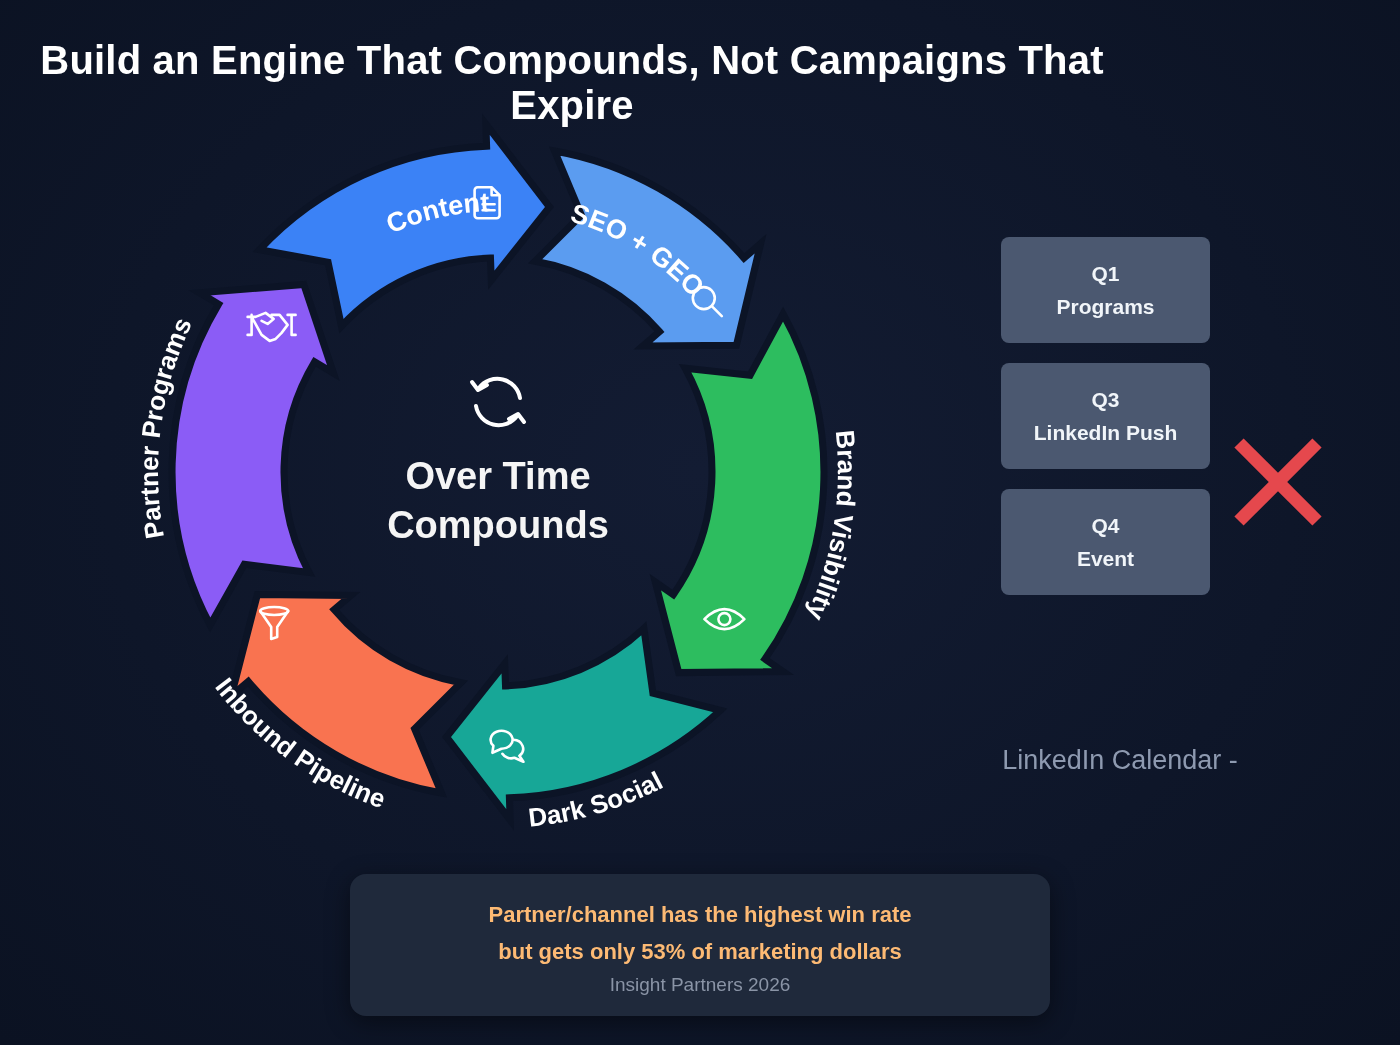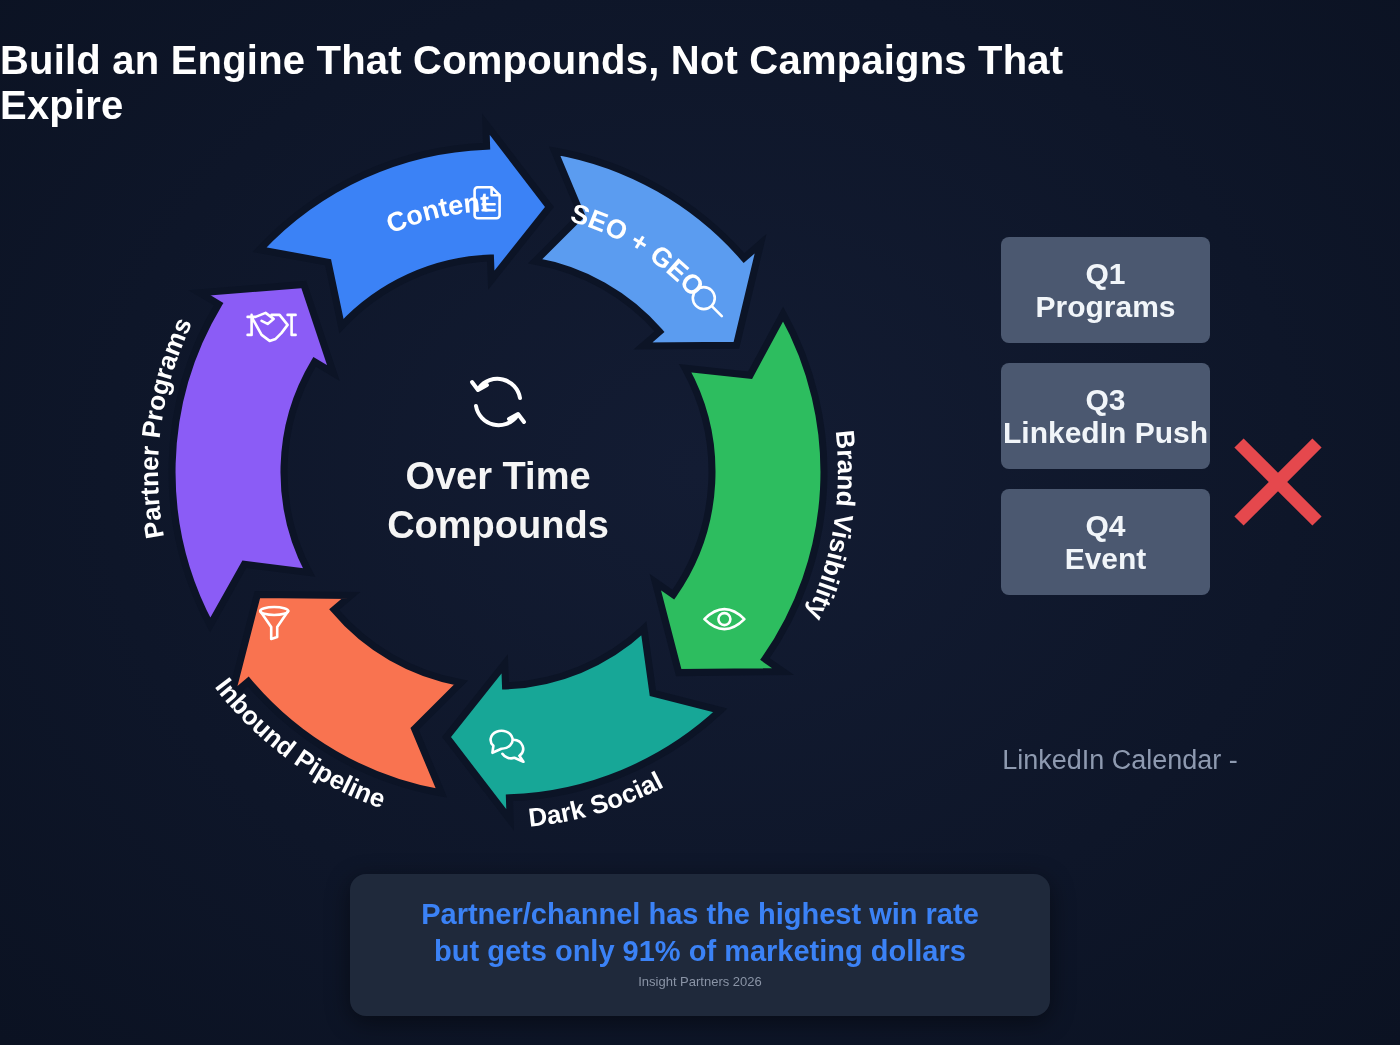--- a/index.html
+++ b/index.html
@@ -3,48 +3,48 @@
 <meta charset="utf-8">
 <style>
   html, body { margin: 0; padding: 0; }
   body {
     width: 1400px; height: 1045px; overflow: hidden;
     background: radial-gradient(ellipse at 50% 45%, #131c33 0%, #0e1629 60%, #0b1222 100%);
     font-family: "Liberation Sans", "DejaVu Sans", sans-serif;
     color: #ffffff; position: relative;
   }
   .title {
-    position: absolute; left: 0; top: 38px; width: 1144px; 
+    position: absolute; left: 0; top: 38px; width: 1144px; text-align: center;
     font-size: 40px; font-weight: 700; letter-spacing: 0.2px; color: #ffffff;
   }
   #cycle { position: absolute; left: 0; top: 0; width: 1400px; height: 1045px; }
   .center-label {
     position: absolute; left: 348px; top: 452px; width: 300px; text-align: center;
     font-size: 38px; font-weight: 700; line-height: 49px; color: #f5f5f5;
   }
   .center-icon { position: absolute; left: 460px; top: 364px; width: 76px; height: 76px; }
   .cards { position: absolute; left: 1001px; top: 237px; width: 209px; }
   .card {
     width: 209px; height: 106px; box-sizing: border-box; margin-bottom: 20px;
     background: #4b5870; border-radius: 8px;
     display: flex; flex-direction: column; align-items: center; justify-content: center;
-    font-weight: 700; font-size: 30px; line-height: 33px; color: #f1f5f9;
+    font-weight: 700; font-size: 21px; line-height: 33px; color: #f1f5f9;
   }
   .xmark { position: absolute; left: 1233px; top: 437px; width: 90px; height: 90px; }
   .cal-caption {
     position: absolute; left: 920px; top: 744px; width: 400px; text-align: center;
     font-size: 27px; line-height: 33px; color: #8e9ab0;
   }
   .stat-box {
     position: absolute; left: 350px; top: 874px; width: 700px; height: 142px;
     background: #1f293b; border-radius: 16px; box-shadow: 0 6px 24px rgba(0,0,0,0.45);
     text-align: center;
   }
-  .stat-text { margin-top: 22px; font-size: 29px; font-weight: 700; line-height: 37px; color: #3b82f6; }
-  .stat-source { margin-top: 4px; font-size: 13px; color: #8a94a6; }
+  .stat-text { margin-top: 22px; font-size: 22px; font-weight: 700; line-height: 37px; color: #fdba74; }
+  .stat-source { margin-top: 4px; font-size: 19px; color: #8a94a6; }
   .seg-label { font-family: "Liberation Sans", "DejaVu Sans", sans-serif; font-weight: 700; fill: #ffffff; }
 </style>
 </head>
 <body>
 
 <div class="title">Build an Engine That Compounds, Not Campaigns That Expire</div>
 
 <svg id="cycle" viewBox="0 0 1400 1045">
     <defs>
       <path id="tp0" d="M 289.8 314.6 A 261 261 0 0 1 616.1 239.2" fill="none"></path>
@@ -130,16 +130,16 @@
   </g>
 </svg>
 
 <div class="cal-caption">
   <div>LinkedIn Calendar -</div>
 </div>
 
 <div class="stat-box">
   <div class="stat-text">
     <div>Partner/channel has the highest win rate</div>
-    <div>but gets only 91% of marketing dollars</div>
+    <div>but gets only 53% of marketing dollars</div>
   </div>
   <div class="stat-source">Insight Partners 2026</div>
 </div>
 
 </body></html>

